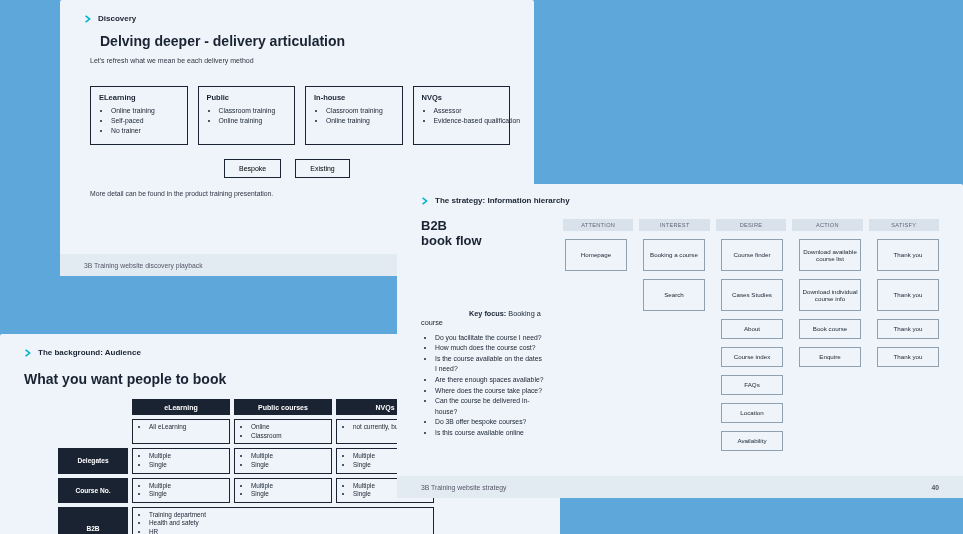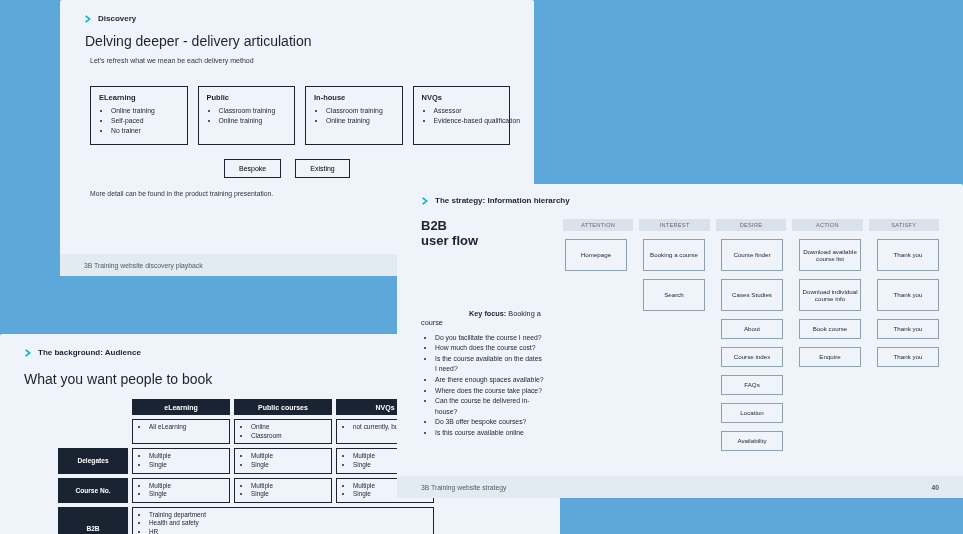--- a/index.html
+++ b/index.html
@@ -13,35 +13,35 @@
   }
   .panel {
     position: absolute;
     background: #eef4f9;
     border-radius: 2px;
   }
   
   #p-discovery { left: 60px; top: 0; width: 474px; height: 276px; padding: 14px 24px 0 24px; }
   .crumb { display: flex; align-items: center; gap: 6px; font-size: 8px; font-weight: 700; margin-bottom: 10px;}
   .crumb-ico { display:inline-flex; }
-  #p-discovery h1 { font-size: 14px; font-weight: 400; margin: 0 0 8px 1px; }
+  #p-discovery h1 { font-size: 14px; font-weight: 700; margin: 0 0 8px 16px; }
   #p-discovery .sub { font-size: 7px; margin: 0 0 22px 6px; color:#334; }
   .cards { display: flex; gap: 10px; margin-left: 6px;}
   .card { border: 1px solid #1a2332; padding: 6px 8px 8px 8px; flex:1; min-width:0;}
   .card-title { font-size: 7.5px; font-weight: 800; margin-bottom: 4px; }
   .card ul { list-style: disc; padding-left: 12px; }
   .card li { font-size: 6.8px; line-height: 1.45; white-space: nowrap;}
   .btn-row { display:flex; gap:14px; margin: 14px 0 0 140px;}
   .btn { border:1px solid #1a2332; font-size:7px; padding:5px 14px; background:transparent;}
   #p-discovery .more { font-size: 6.8px; margin: 12px 0 0 6px; color:#334;}
   .footer-bar { position:absolute; left:0; right:0; bottom:0; height:22px; background:#e3ebf2; display:flex; align-items:center; padding:0 24px; font-size:6.8px; color:#556; justify-content:space-between;}
 
   
   #p-bg { left:0; top:334px; width:560px; height:216px; padding:14px 24px 12px 24px; }
-  #p-bg h1 { font-size: 14px; font-weight: 400; margin: 14px 0 12px 0; }
+  #p-bg h1 { font-size: 14px; font-weight: 700; margin: 14px 0 12px 0; }
   .tbl { display:grid; grid-template-columns: 70px 98px 98px 98px; gap:4px; margin-left: 34px;}
   .th-dark { background:#1a2332; color:#fff; font-size:7px; font-weight:700; display:flex; align-items:center; justify-content:center; height:16px;}
   .row-dark { background:#1a2332; color:#fff; font-size:6.6px; font-weight:700; display:flex; align-items:center; justify-content:center; }
   .cell { border:1px solid #1a2332; padding:3px 6px; font-size:6.4px; }
   .cell ul { list-style: disc; padding-left: 10px;}
   .cell li { line-height:1.35; white-space:nowrap;}
   .tall { min-height:22px;}
 
   
   #p-strat { left:397px; top:184px; width:566px; height:314px; padding:12px 24px 0 24px; background:#eef4f9;}
@@ -216,21 +216,21 @@
           <path d="M2 1 L7 5 L2 9" stroke="#00b3c8" stroke-width="2" fill="none"></path>
         </svg>
     </span>
     <span>The strategy: Information hierarchy</span>
   </div>
 
   <div class="strat-body">
     <div class="strat-left">
       <h2>
         <span>B2B</span><br>
-        <span>user flow</span>
+        <span>book flow</span>
       </h2>
       <div class="kf">
         <b>Key focus:</b>
         <span>Booking a course</span>
       </div>
       <ul>
         <li>Do you facilitate the course I need?</li>
         <li>How much does the course cost?</li>
         <li>Is the course available on the dates I need?</li>
         <li>Are there enough spaces available?</li>

